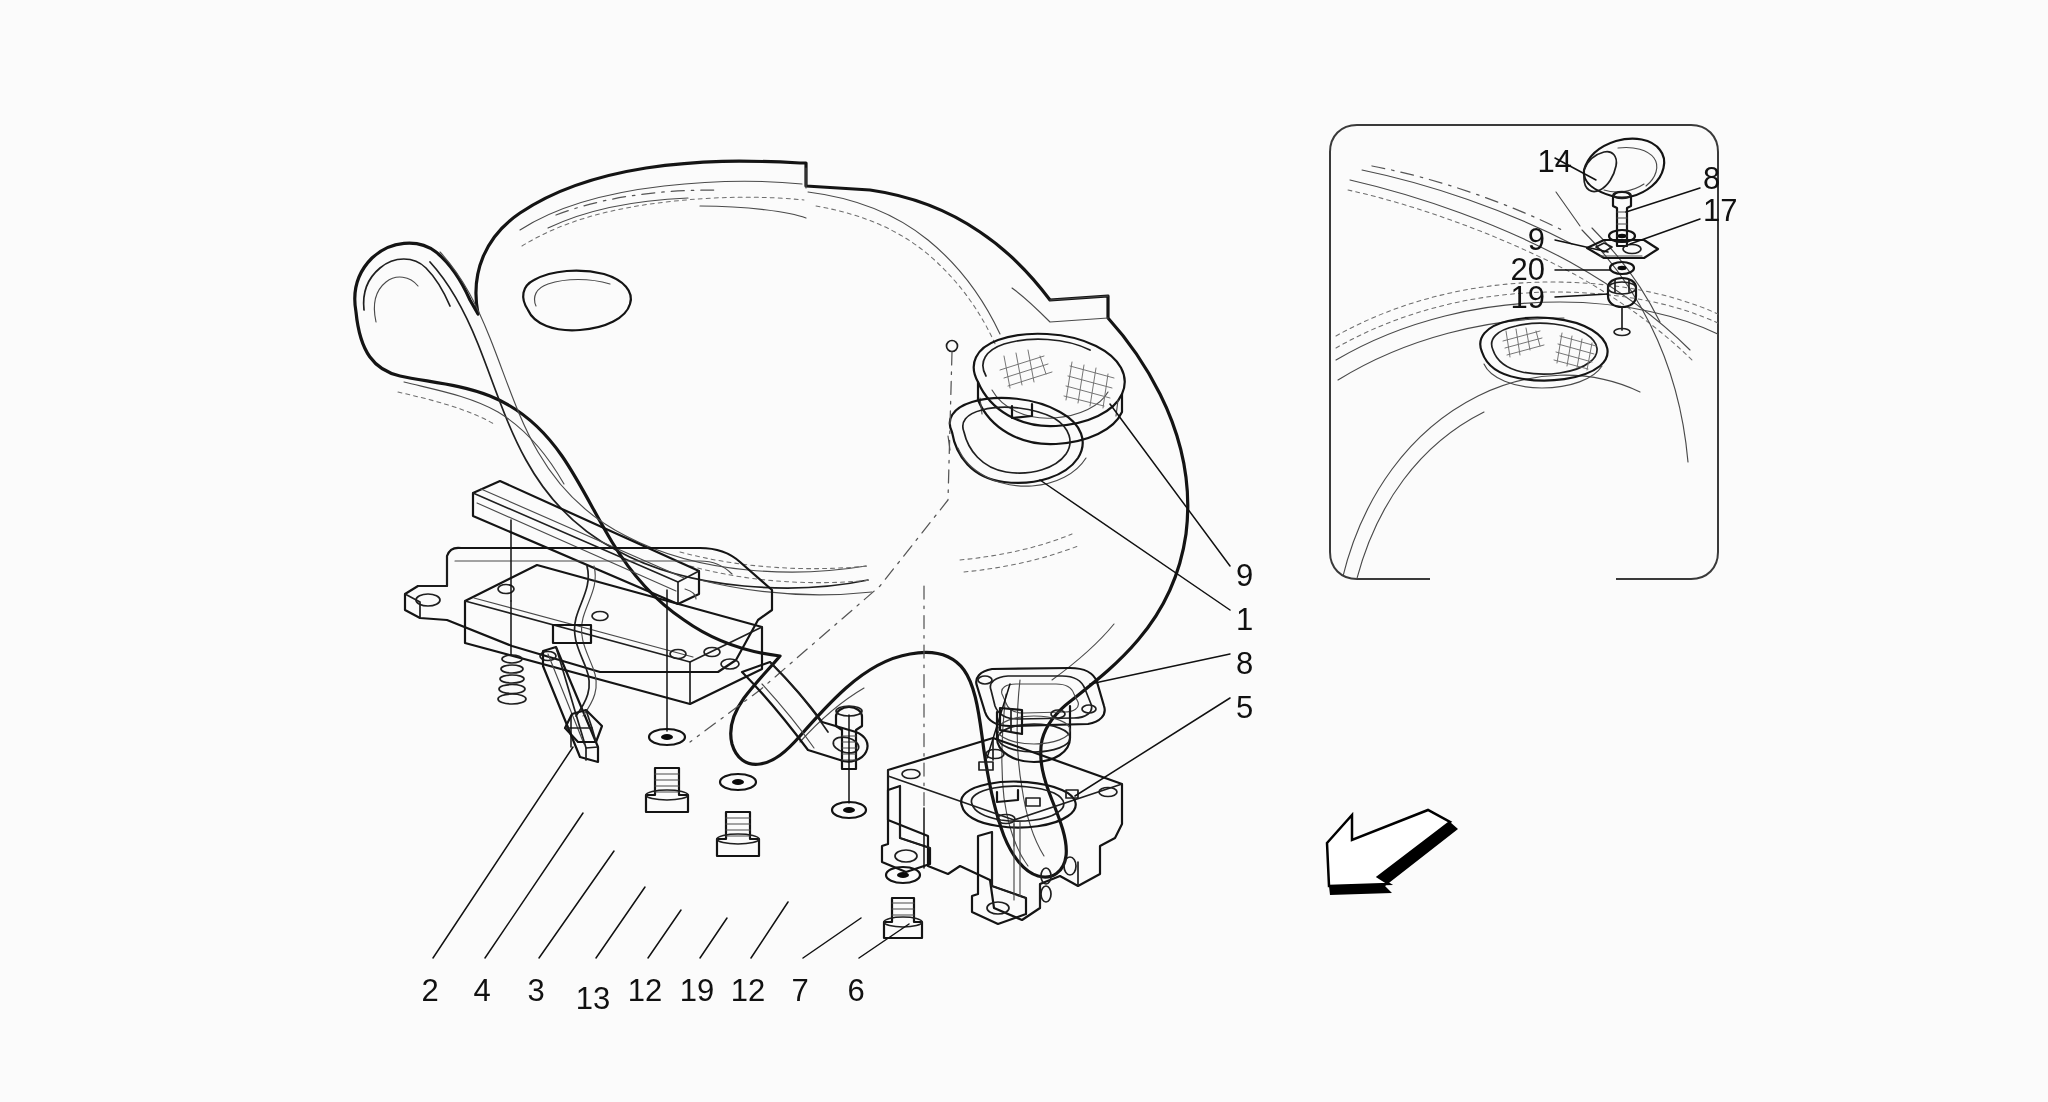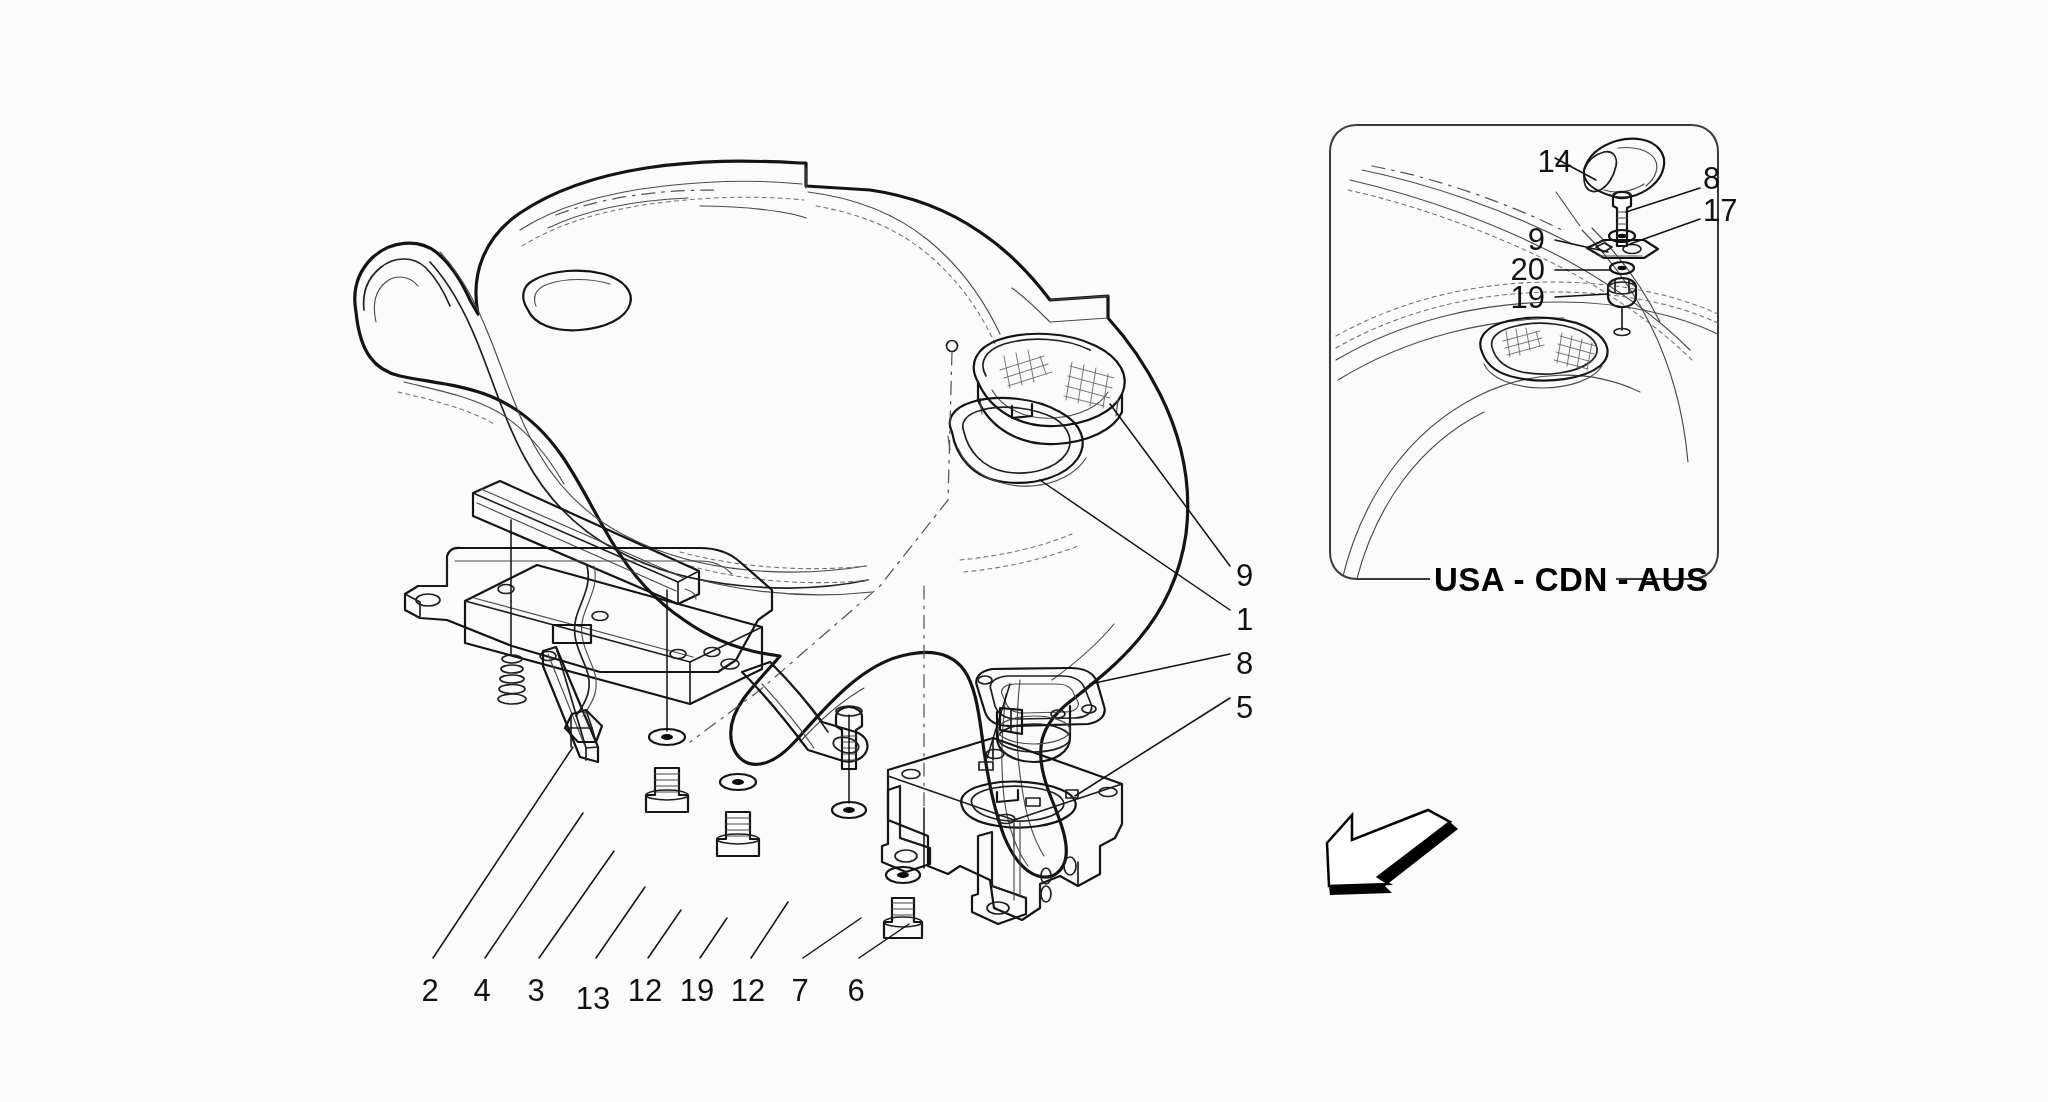--- a/index.html
+++ b/index.html
@@ -706,15 +706,14 @@
   <div class="calloutLabel" style="left:1236px; top:648px;">8</div>
   <div class="calloutLabel" style="left:1236px; top:692px;">5</div>
 
   <div class="calloutLabel anchor-end" style="left:1572px; top:146px;">14</div>
   <div class="calloutLabel" style="left:1703px; top:163px;">8</div>
   <div class="calloutLabel" style="left:1703px; top:195px;text-align:right;">17</div>
   <div class="calloutLabel anchor-end" style="left:1545px; top:224px;">9</div>
   <div class="calloutLabel anchor-end" style="left:1545px; top:254px;">20</div>
   <div class="calloutLabel anchor-end" style="left:1545px; top:282px;">19</div>
 
-  <div class="insetCaption" style="left:1434px; top:563px;">USA - CDN - AUS</div>
 
 </div>
 
 </body></html>

